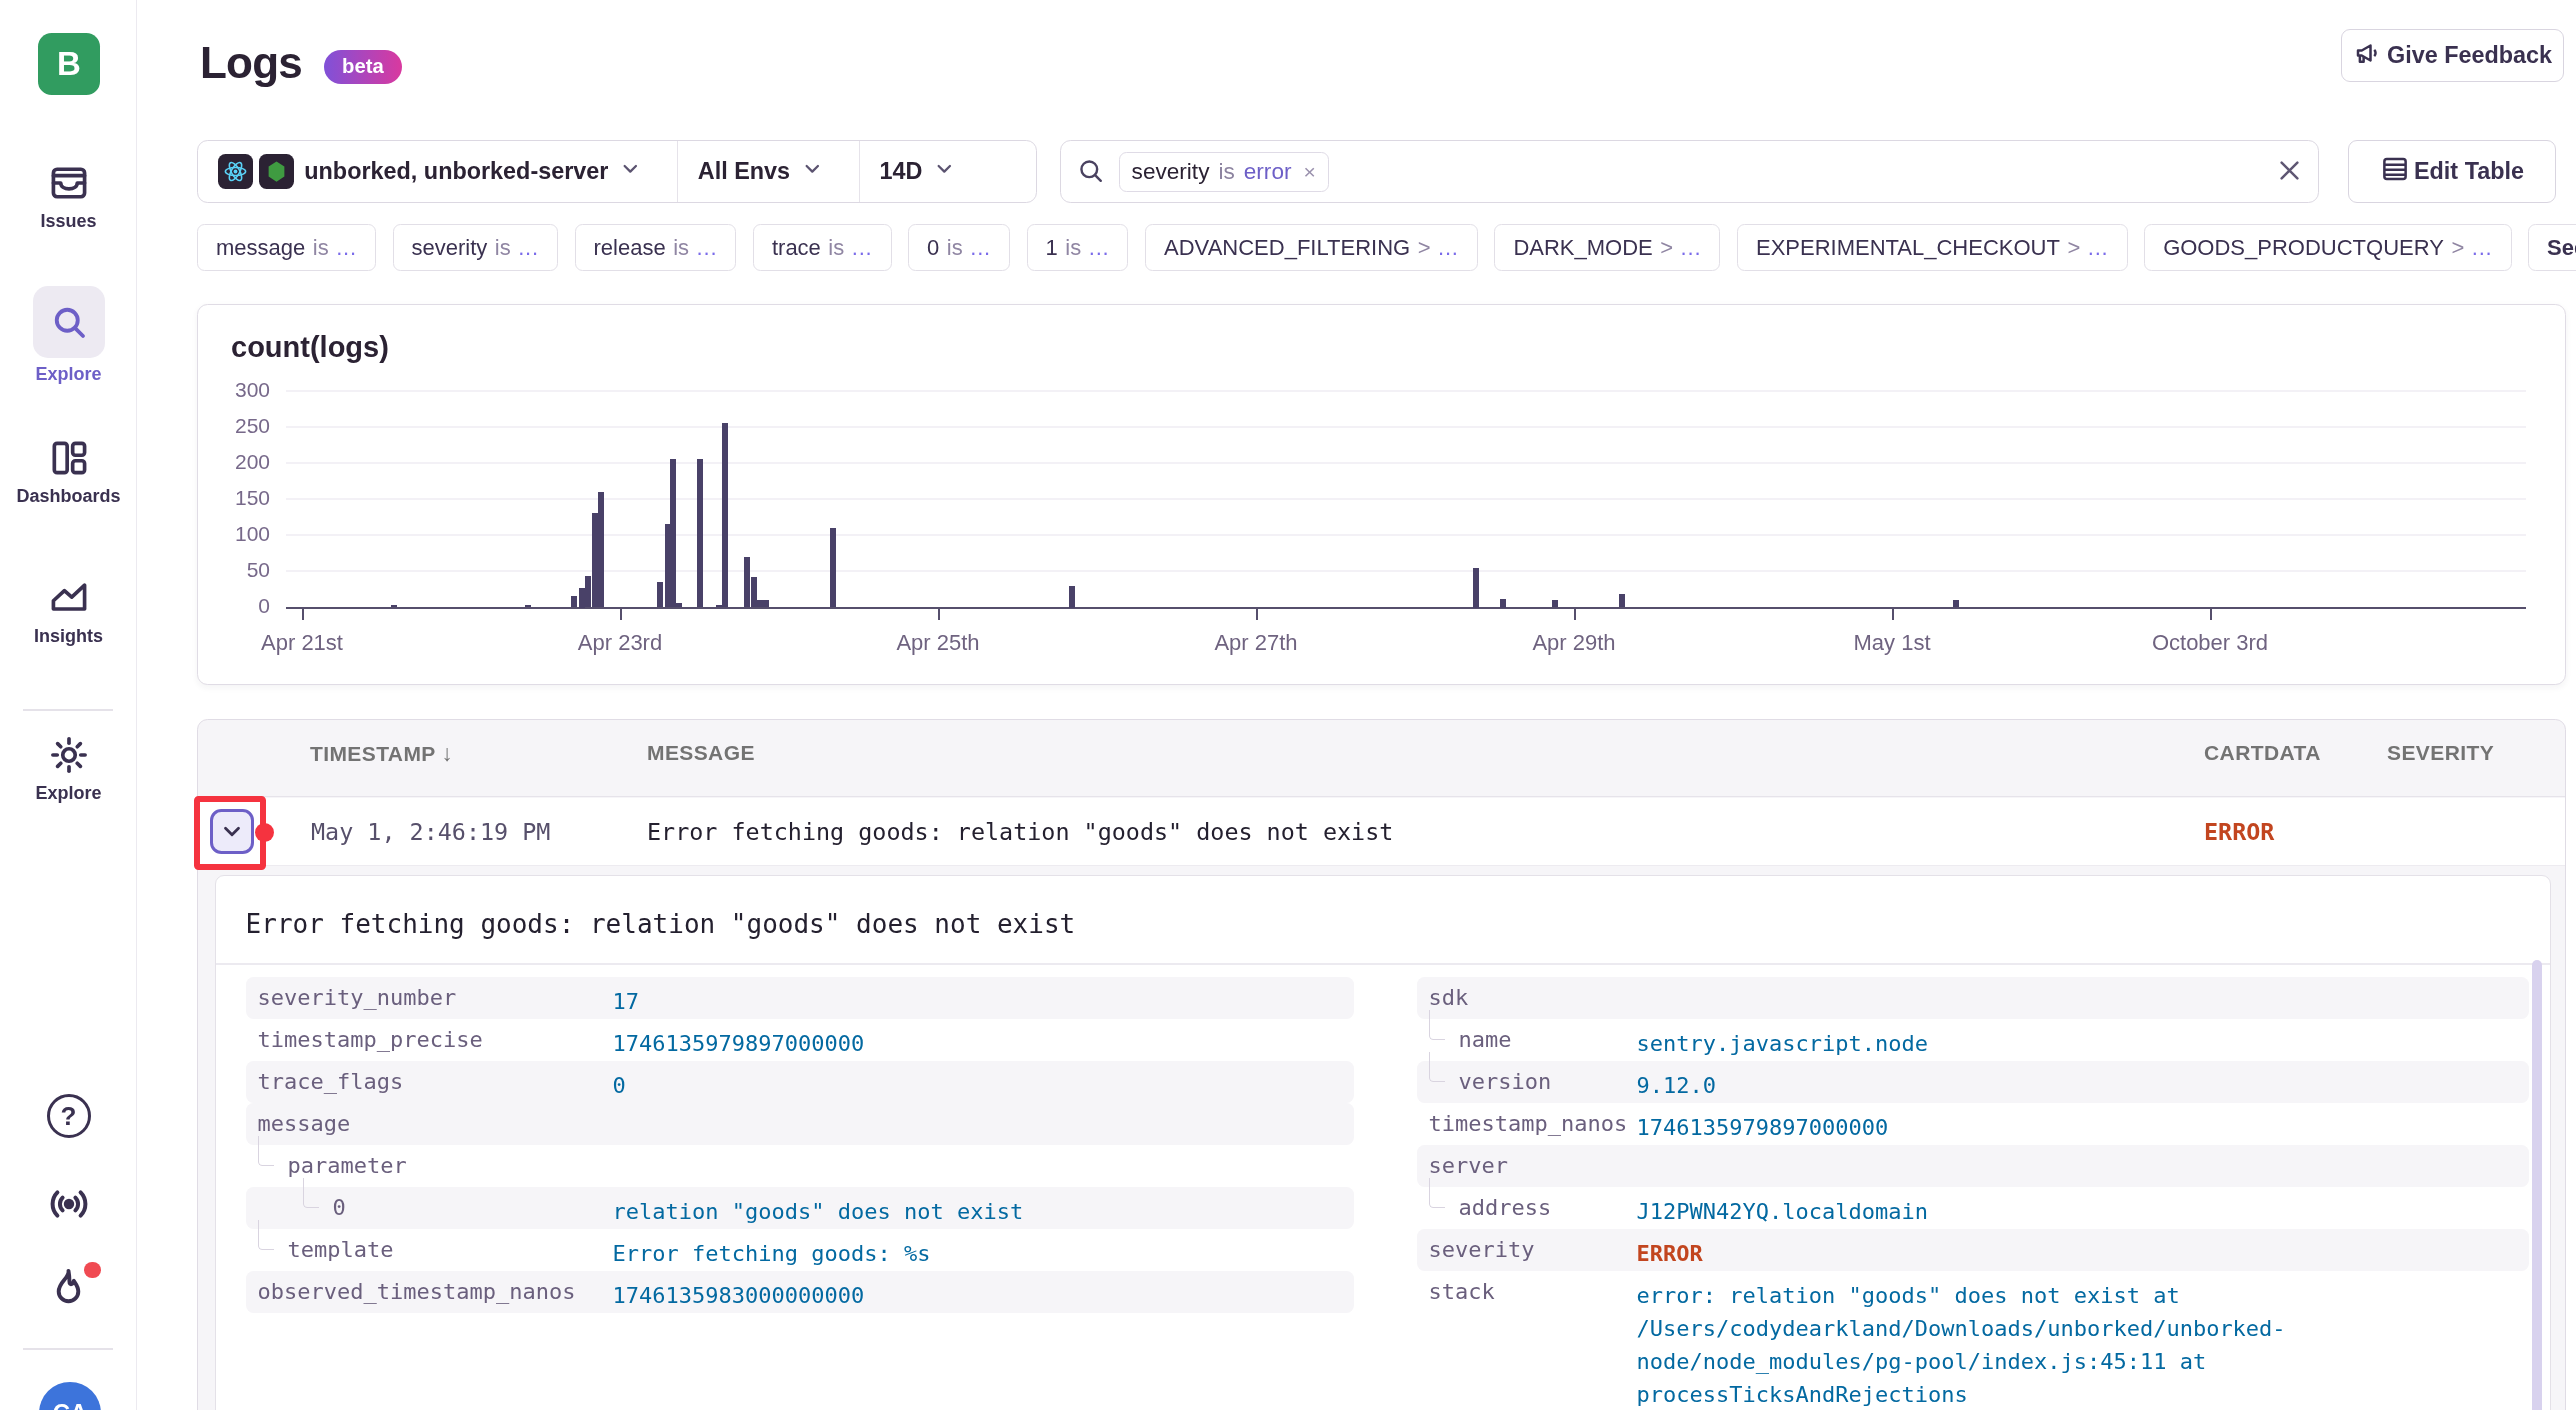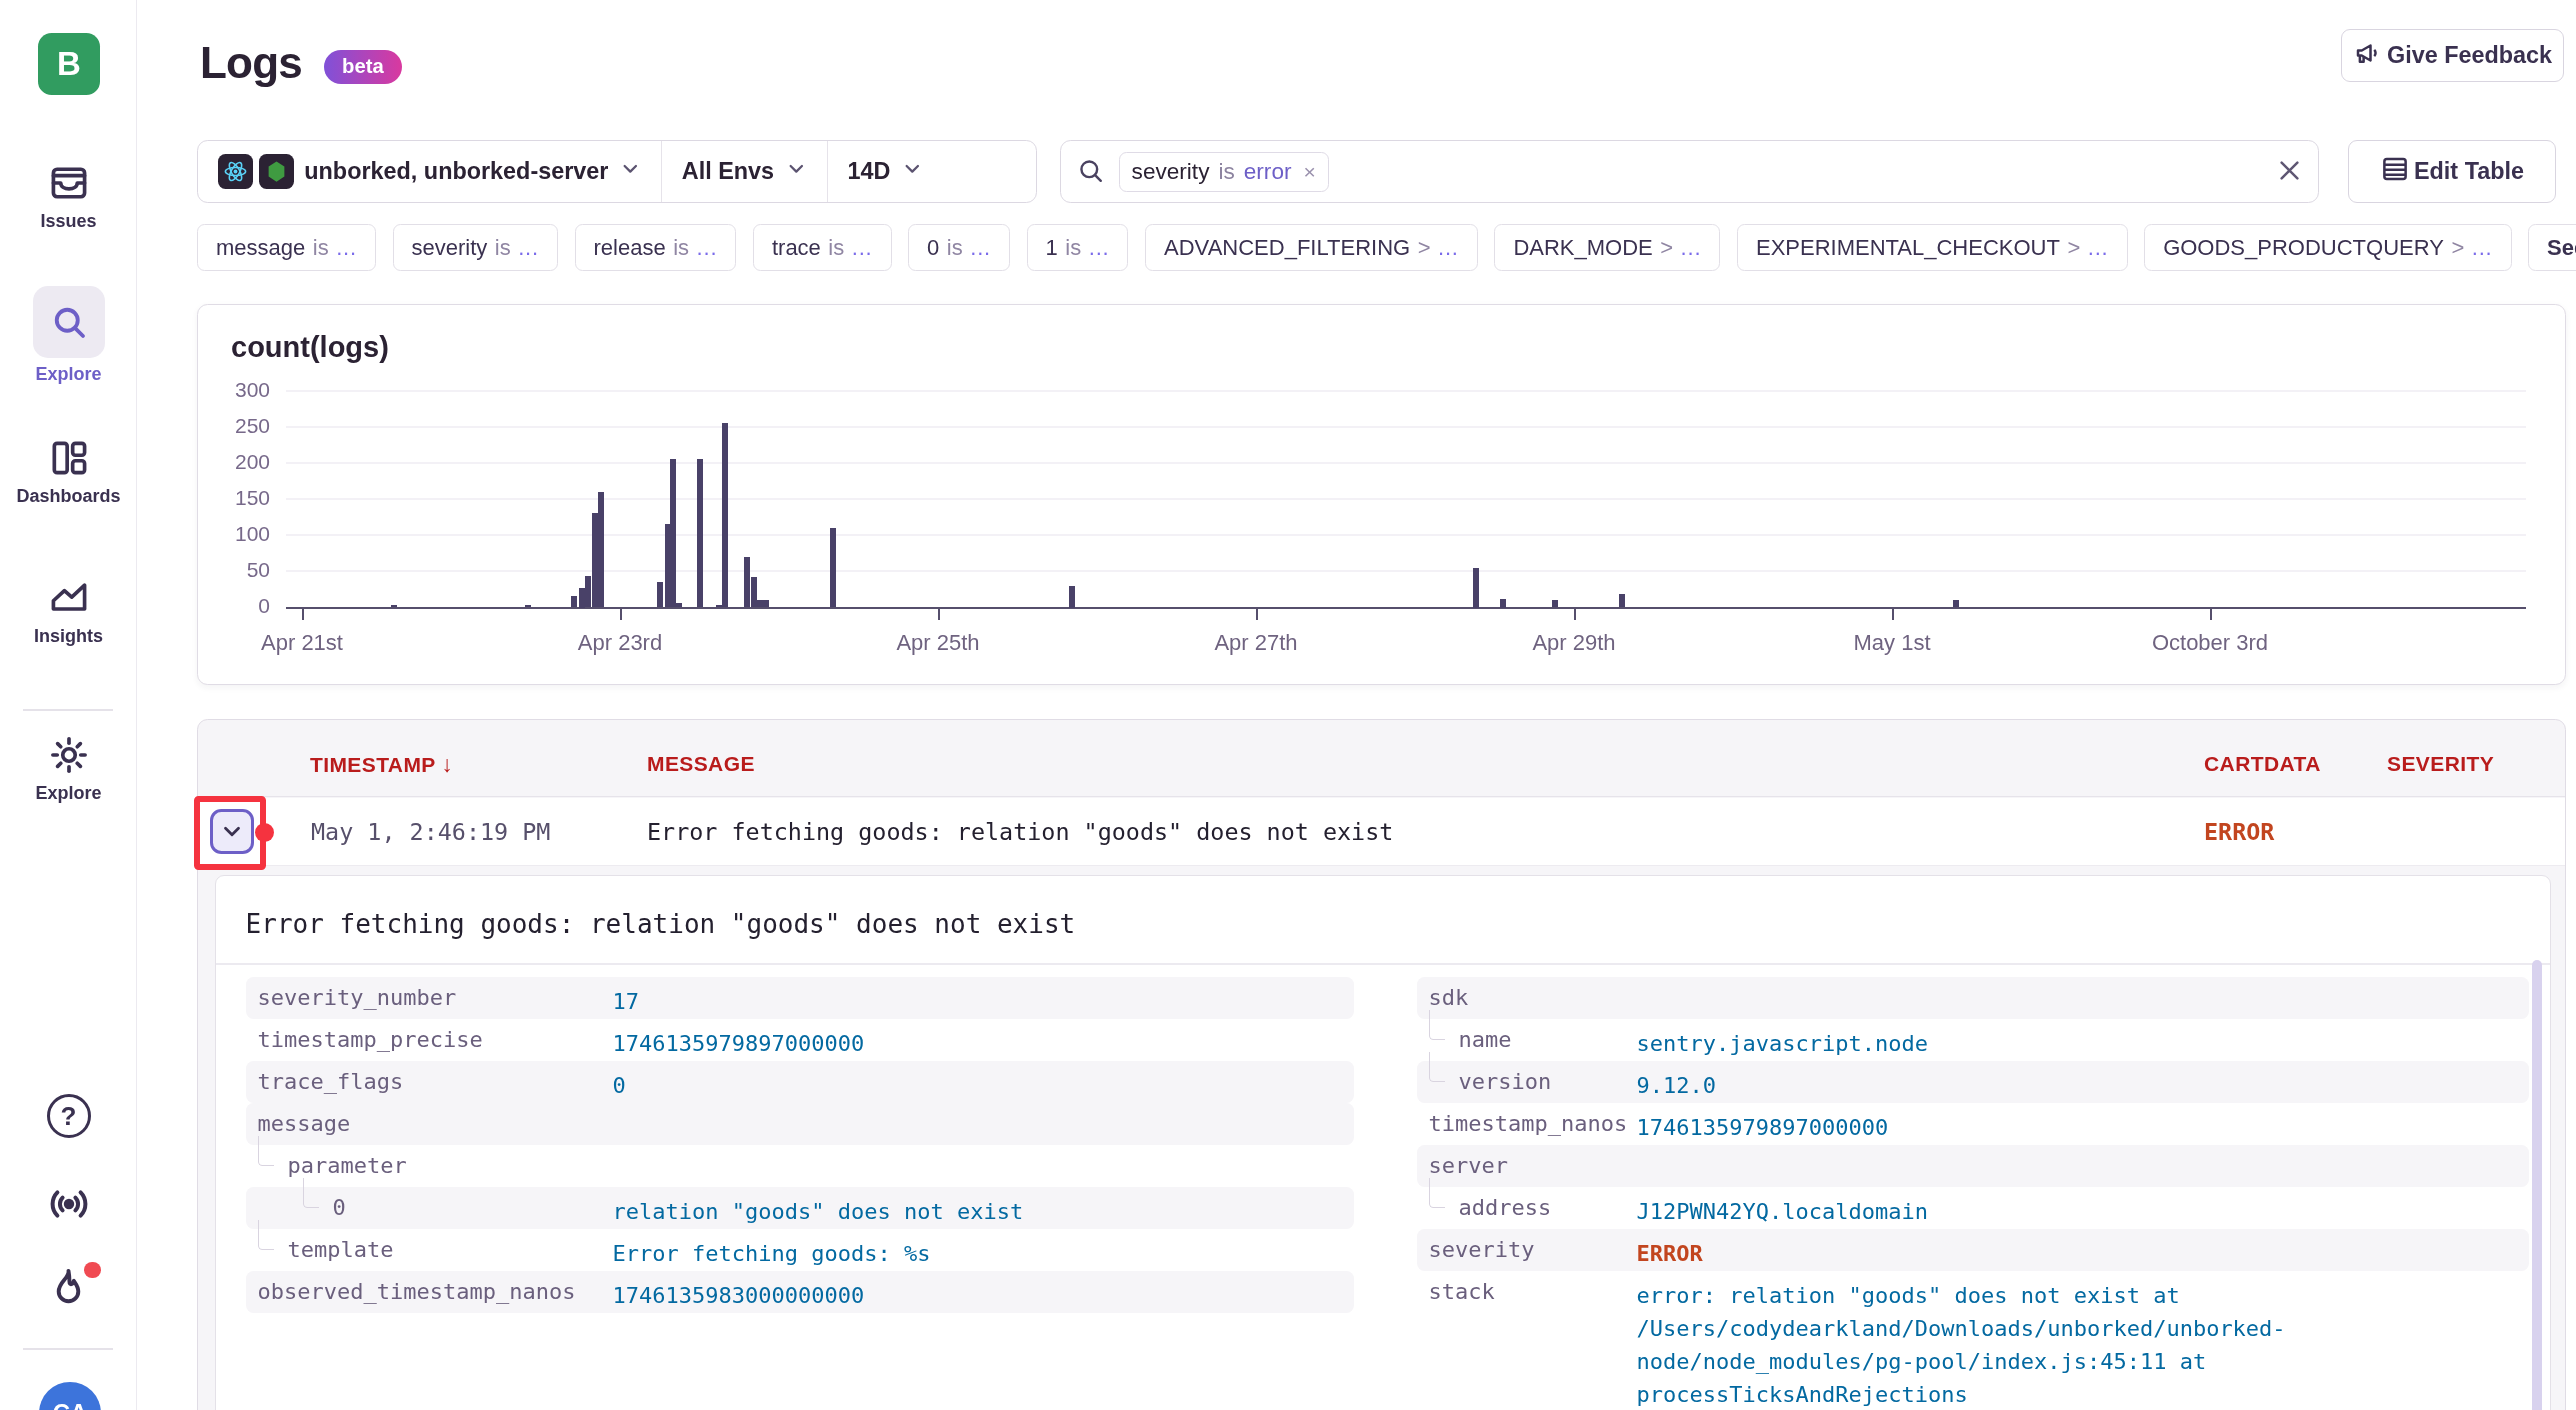--- a/index.html
+++ b/index.html
@@ -32,21 +32,21 @@
   .page-title { position:absolute; left:200px; top:38px; font-size:44px; font-weight:800; color:#2b2233; letter-spacing:-0.8px; }
   .beta-badge { position:absolute; left:324px; top:50px; padding:5.3px 18px; border-radius:753px;
     background:linear-gradient(90deg,#8051d8,#d9399f); color:#fff; font-size:20.3px; font-weight:600; }
   .btn { background:#fff; border:1.5px solid #d9d5e0; border-radius:9px; color:#3a3150;
     font-weight:700; display:flex; align-items:center; justify-content:center; gap:4px; cursor:pointer; }
   .feedback-btn { position:absolute; left:2341px; top:29px; width:223px; height:53px; font-size:23.4px; }
 
   
   .filterbar-item { position:absolute; top:140px; height:63px; }
   .proj-pill { left:197px; width:840px; background:#fff; border:1.5px solid #dcd8e2; border-radius:10.6px;
-    display:flex; align-items:center; }
+    display:flex; align-items:center;gap:16px; }
   .proj-sec { display:flex; align-items:center; gap:10.6px; padding:0 19.6px; height:100%; font-size:23.4px; font-weight:700; color:#2b2233; }
   .proj-sec + .proj-sec { border-left:1.5px solid #e6e3ea; }
   .plat-icon { width:35px; height:35px; border-radius:7.5px; background:#2b2233; display:flex; align-items:center; justify-content:center; }
   .plat-icon + .plat-icon { margin-left:-4.5px; }
   .chev { color:#5b5370; }
   .search-wrap { left:1060px; width:1259px; background:#fff; border:1.5px solid #dcd8e2; border-radius:10.6px;
     display:flex; align-items:center; padding:0 15px; gap:13.6px; }
   .token { display:flex; align-items:center; gap:9px; border:1.5px solid #dfdbe6; border-radius:7.5px;
     padding:6px 12px; font-size:22.6px; background:#fff; }
   .token .t-key { color:#2b2233; }
@@ -73,21 +73,21 @@
   .gridline { position:absolute; height:1.5px; background:#f3f1f6; }
   .axis-line { position:absolute; height:2.3px; background:#564f6c; }
   .xtick { position:absolute; width:2.3px; height:10.6px; background:#564f6c; }
   .xlab { position:absolute; font-size:22px; color:#6f6380; transform:translateX(-50%); white-space:nowrap; }
   .bar { position:absolute; width:6px; background:#494168; }
 
   
   .table-card { position:absolute; left:197px; top:719px; width:2369px; height:761px;
     background:#f6f5f8; border:1.5px solid #e0dce5; border-radius:10.6px; }
   .thead { position:absolute; left:0; top:0; width:100%; height:77px; border-bottom:1.5px solid #e6e3ea; }
-  .th { position:absolute; top:32px; font-size:21px; font-weight:700; color:#b91c1c; letter-spacing:0.4px; }
+  .th { position:absolute; top:21px; font-size:21px; font-weight:700; color:#737373; letter-spacing:0.4px; }
   .trow { position:absolute; left:0; top:78px; width:100%; height:68px; background:#fff; border-bottom:1.5px solid #edebf0; }
   .mono { font-family:"DejaVu Sans Mono", monospace; }
   .ts-cell { position:absolute; left:113px; top:19.6px; font-size:23.4px; color:#57506b; }
   .msg-cell { position:absolute; left:449px; top:19.6px; font-size:23.4px; color:#24202f; }
   .sev-cell { position:absolute; left:2006px; top:19.6px; font-size:23.4px; font-weight:700; color:#c2451f; }
   .expand-btn { position:absolute; left:12px; top:10.6px; width:44px; height:45px; border:3.8px solid #6d5fc7;
     border-radius:11.3px; background:#edebfa; display:flex; align-items:center; justify-content:center; cursor:pointer; }
 
   .detail-card { position:absolute; left:16.6px; top:155px; width:2336px; height:603px;
     background:#fff; border:1.5px solid #e4e1e8; border-radius:9px; }

